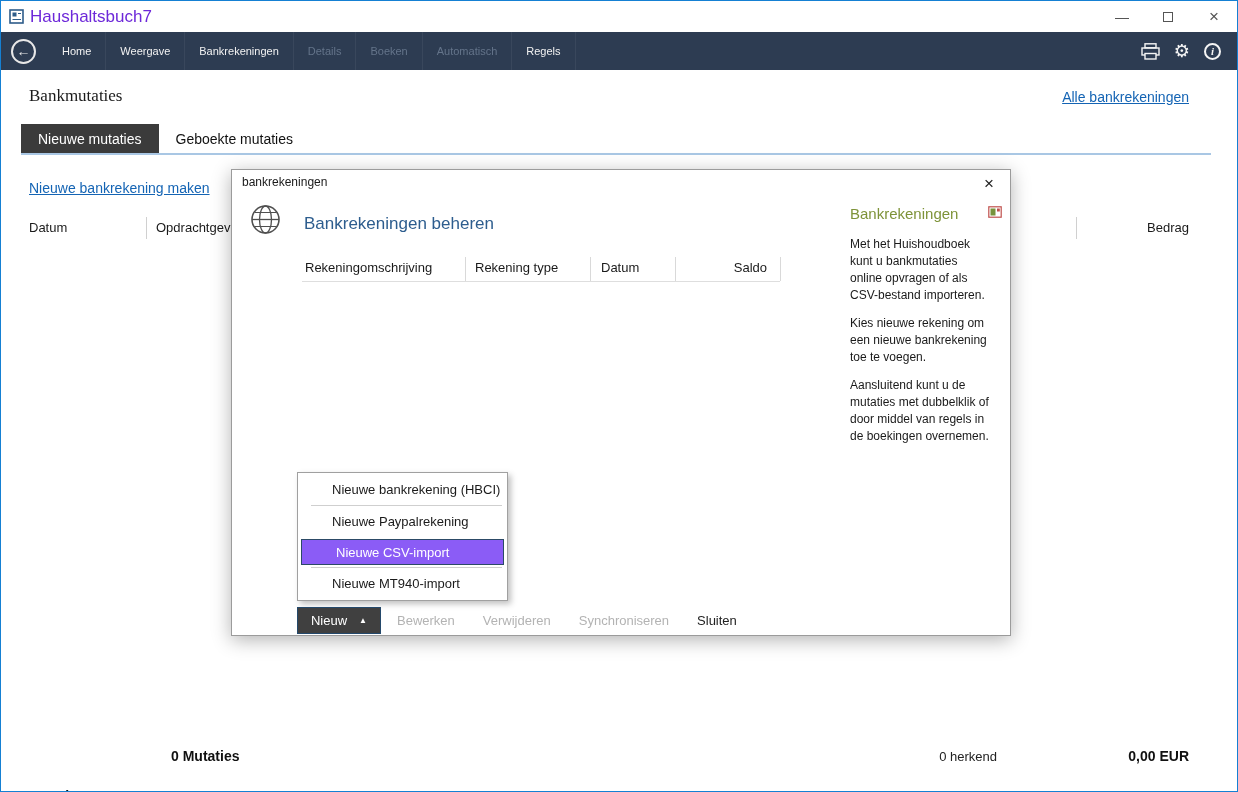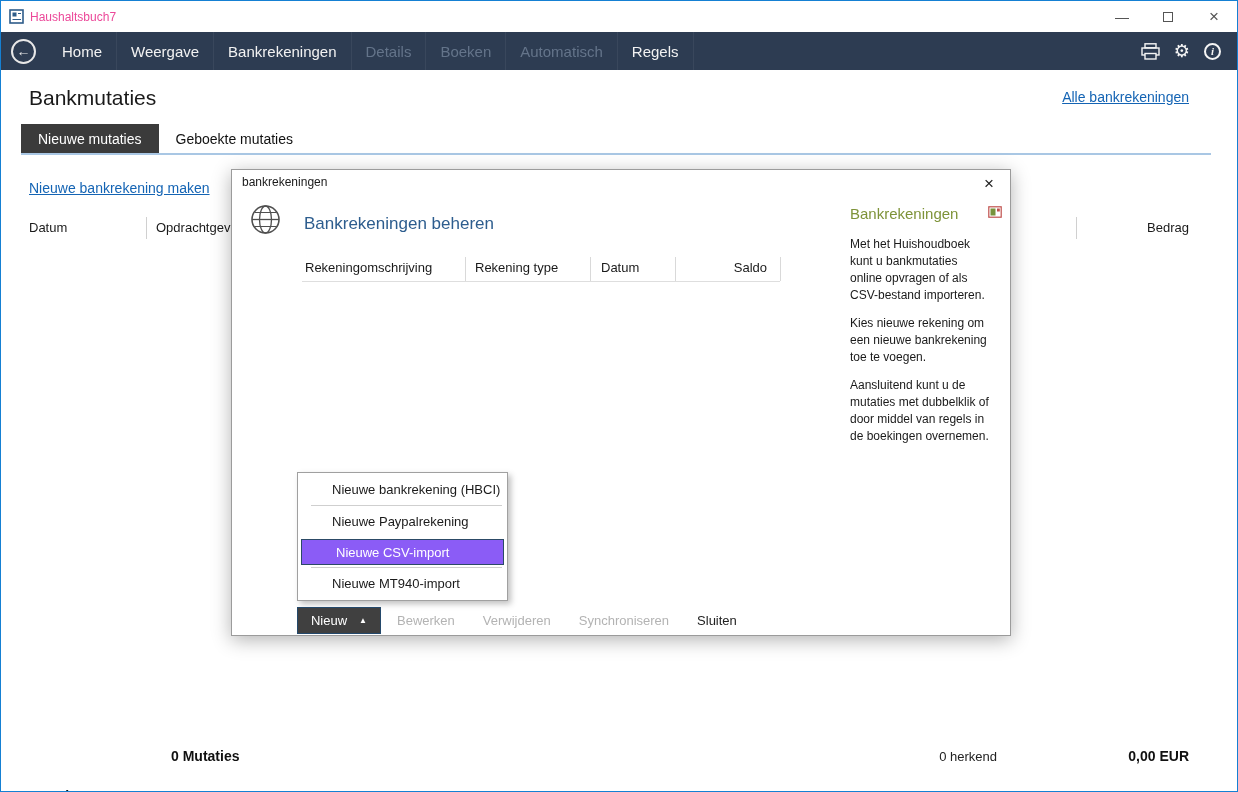--- a/index.html
+++ b/index.html
@@ -4,44 +4,44 @@
 <style>
   * { box-sizing: border-box; }
   html,body { margin:0; padding:0; background:#fff; font-family:"Liberation Sans", sans-serif; }
   .window { position:relative; width:1238px; height:792px; background:#fff;
             border:1px solid #1580d3; overflow:hidden; }
 
   
   .titlebar { position:absolute; top:0; left:0; right:0; height:31px; background:#fff;
               display:flex; align-items:center; }
   .app-icon { margin-left:8px; display:inline-flex; }
-  .app-title { margin-left:6px; font-size:12px; color:#ec4899; }
+  .app-title { margin-left:6px; font-size:17px; color:#6d28d9; }
   .win-controls { margin-left:auto; display:flex; height:31px; }
   .winbtn { width:46px; height:31px; display:flex; align-items:center; justify-content:center;
             color:#555; font-size:14px; cursor:default; }
   .winbtn .maxbox { width:10px; height:10px; border:1px solid #555; display:inline-block; }
   .winbtn.close { font-size:17px; }
 
   
   .nav { position:absolute; top:31px; left:0; right:0; height:38px; background:#2d3c52;
          display:flex; align-items:center; }
   .back-btn { width:25px; height:25px; border:2px solid #e8e8e8; border-radius:50%;
               color:#e8e8e8; display:flex; align-items:center; justify-content:center;
               font-size:14px; margin:0 12px 0 10px; line-height:1; }
   .nav-item { padding:0 14px; height:38px; display:flex; align-items:center; gap:7px;
-              font-size:15px; color:#f2f2f2; border-right:1px solid rgba(255,255,255,0.06); }
+              font-size:11px; color:#f2f2f2; border-right:1px solid rgba(255,255,255,0.06); }
   .nav-item.disabled { color:#64748a; }
   .nav-icons { margin-left:auto; display:flex; align-items:center; gap:14px; padding-right:16px; }
   .nav-ico { color:#f5f5f5; font-size:18px; display:flex; align-items:center; }
   .info-circle { width:17px; height:17px; border:2px solid #f5f5f5; border-radius:50%;
                  display:flex; align-items:center; justify-content:center; font-size:11px;
                  font-weight:bold; color:#f5f5f5; font-family:"Liberation Serif", serif; font-style:italic; }
 
   
-  .page-title { position:absolute; left:28px; top:85px; font-size:21px; color:#1a1a1a; }
+  .page-title { position:absolute; left:28px; top:85px; font-size:17px; color:#1a1a1a;font-family:Liberation Serif, serif; }
   .link { color:#1464b4; text-decoration:underline; font-size:14px; }
   .link-all { position:absolute; right:48px; top:88px; }
   .tabs { position:absolute; left:20px; top:123px; display:flex; }
   .tab { padding:7px 17px; font-size:14px; color:#111; }
   .tab.active { background:#3b3b3b; color:#fff; }
   .blue-divider { position:absolute; left:20px; top:152px; width:1190px; height:2px; background:#a9c7e4; }
   .link-new { position:absolute; left:28px; top:179px; }
 
   .thead-cell { position:absolute; top:219px; font-size:13px; color:#1a1a1a; }
   .vsep { position:absolute; width:1px; background:#d0d0d0; }

